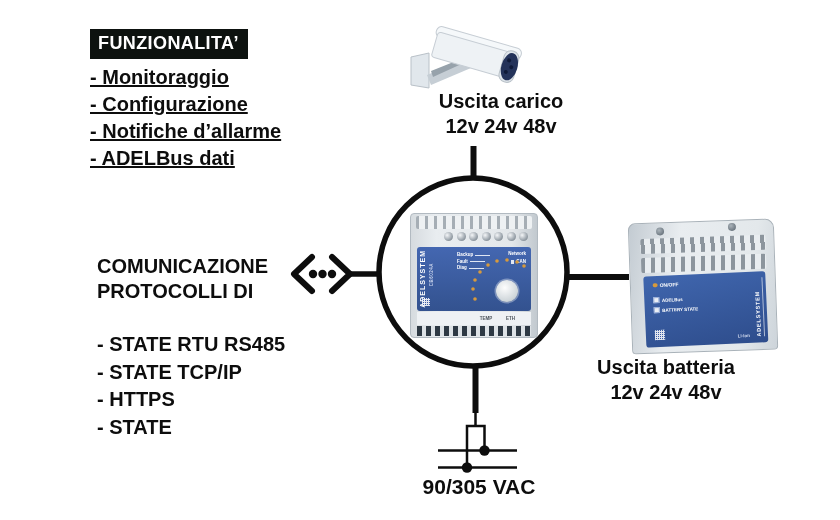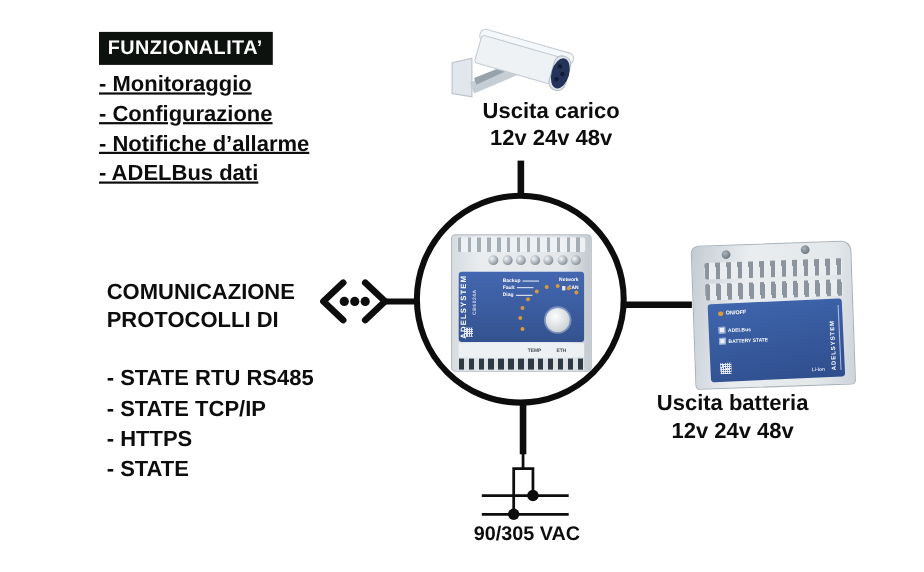--- a/index.html
+++ b/index.html
@@ -7,21 +7,21 @@
          font-family:"Liberation Sans",sans-serif;font-weight:700;color:#0d0d0d;}
   .abs{position:absolute;}
 
   
   .fz-box{background:#0d120f;color:#fff;display:inline-block;padding:4px 9px 5px 8px;
           font-size:18px;letter-spacing:.4px;}
   .fz-list{margin-top:5px;font-size:20px;line-height:27px;white-space:nowrap;text-decoration:underline;}
   .proto-title{font-size:20px;line-height:25px;white-space:nowrap;}
   .proto-list{font-size:20px;line-height:27.5px;white-space:nowrap;}
   .center-label{transform:translateX(-50%);text-align:center;font-size:20px;line-height:25px;white-space:nowrap;}
-  .vac-label{transform:translateX(-50%);text-align:left;font-size:18px;white-space:nowrap;}
+  .vac-label{transform:translateX(-50%);text-align:left;font-size:21px;white-space:nowrap;}
 
   
   .ctl{left:410px;top:213px;width:128px;height:125px;}
   .ctl-body{position:absolute;inset:0;background:linear-gradient(90deg,#d6dbdf,#e9edf0 20%,#e3e7ea 80%,#c2c9cf);
             border:1px solid #b2bac1;border-radius:4px;}
   .ctl-slats-top{position:absolute;left:6px;right:6px;top:3px;height:13px;border-radius:2px;
             background:repeating-linear-gradient(90deg,#a6aeb5 0 3px,#eef1f3 3px 9px);}
   .ctl-screwrow{position:absolute;left:26px;right:10px;top:19px;display:flex;gap:3.5px;justify-content:flex-end;}
   .screw{width:9px;height:9px;border-radius:50%;
          background:radial-gradient(circle at 35% 35%,#f4f6f8,#98a1a9 62%,#69727a);}

